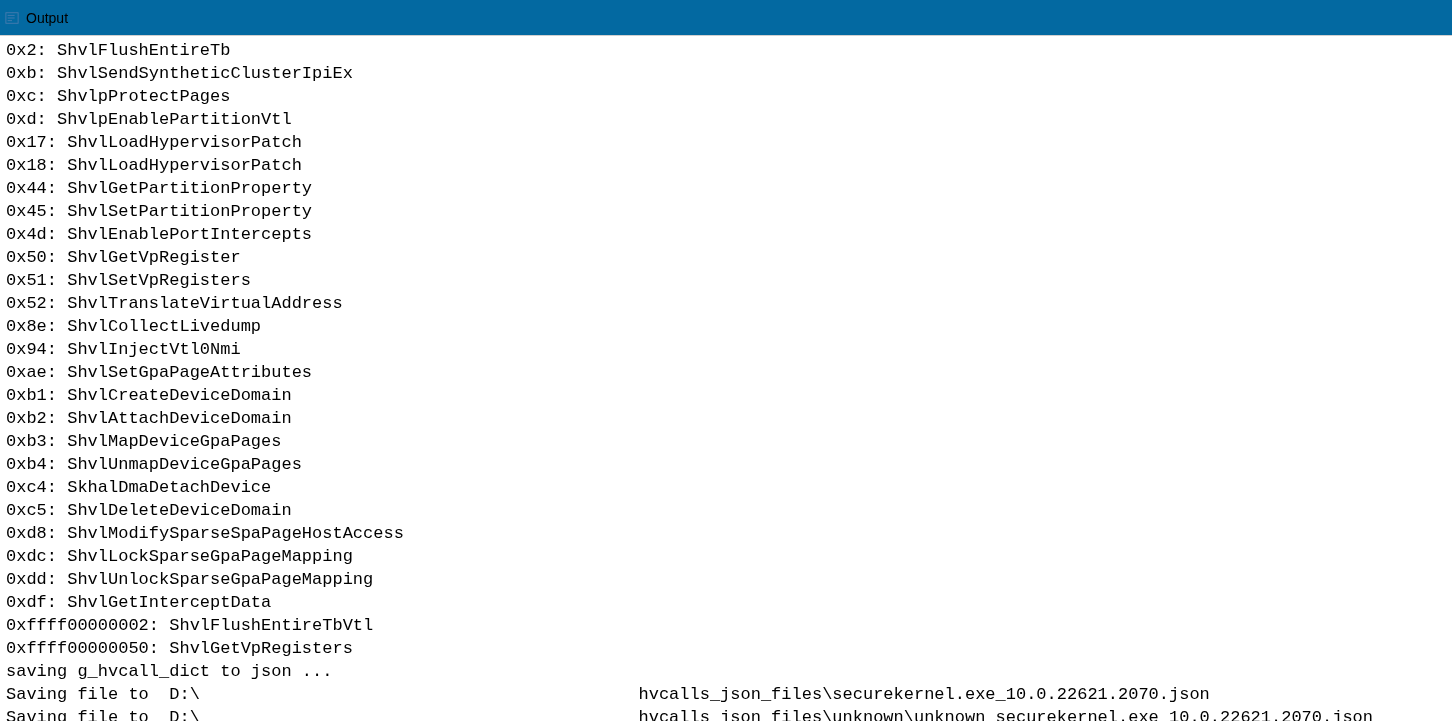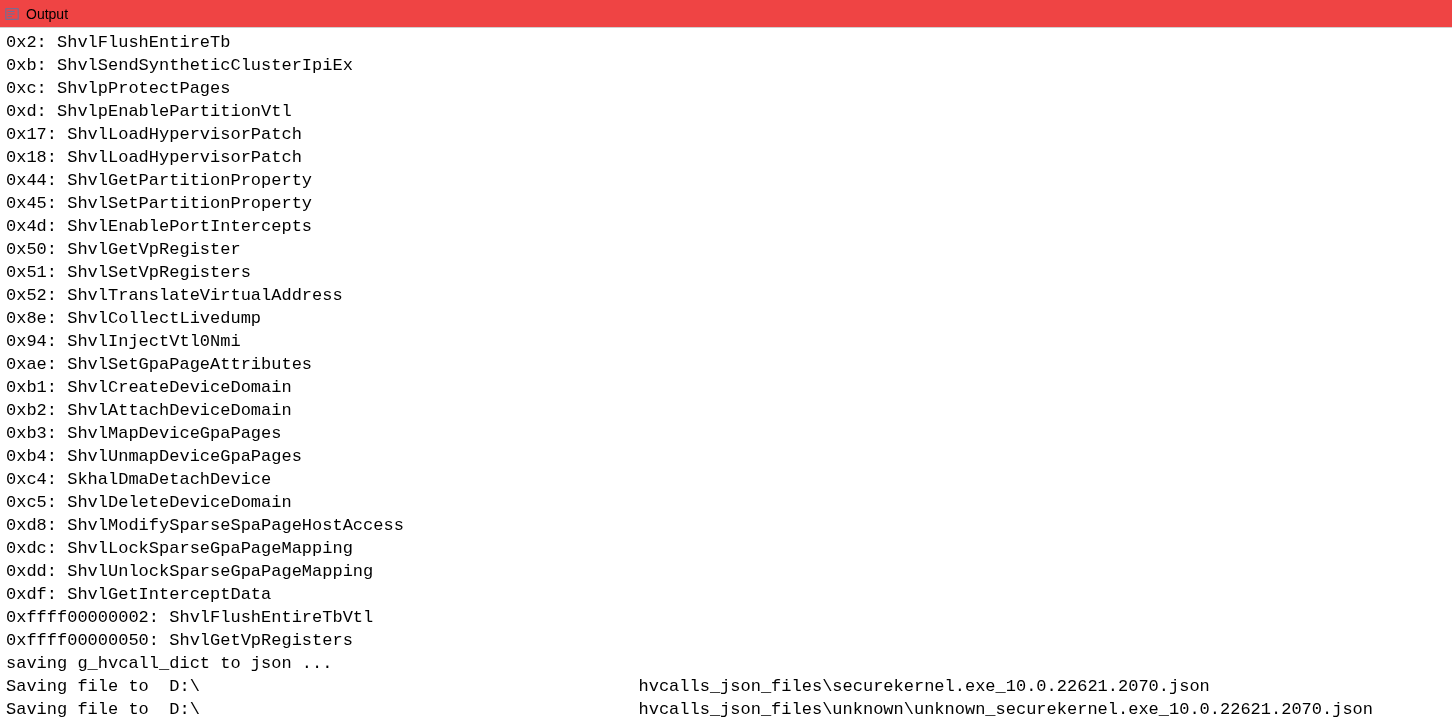--- a/index.html
+++ b/index.html
@@ -8,22 +8,22 @@
       box-sizing: border-box;
     }
     body {
       font-family: Consolas, 'Courier New', monospace;
       font-size: 17px;
       background: #ffffff;
       color: #000000;
       overflow: hidden;
     }
     .title-bar {
-      height: 28px;
-      background: #ef4444;
+      height: 36px;
+      background: #0369a1;
       border-bottom: 1px solid #d0d0d0;
       display: flex;
       align-items: center;
       padding-left: 4px;
       font-family: 'Segoe UI', Tahoma, sans-serif;
       font-size: 14px;
     }
     .title-icon {
       width: 16px;
       height: 16px;

